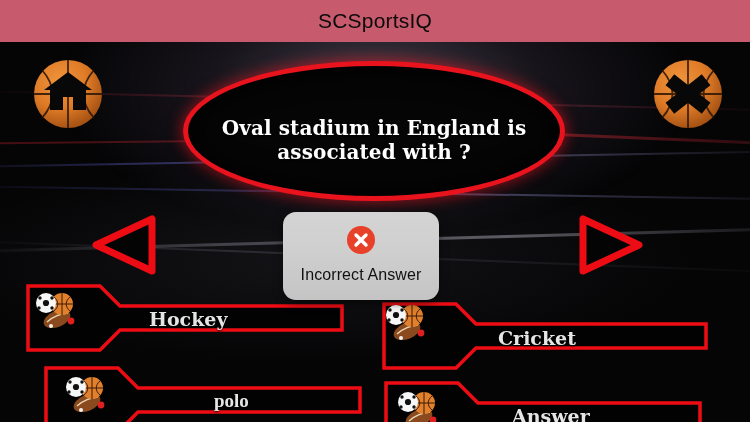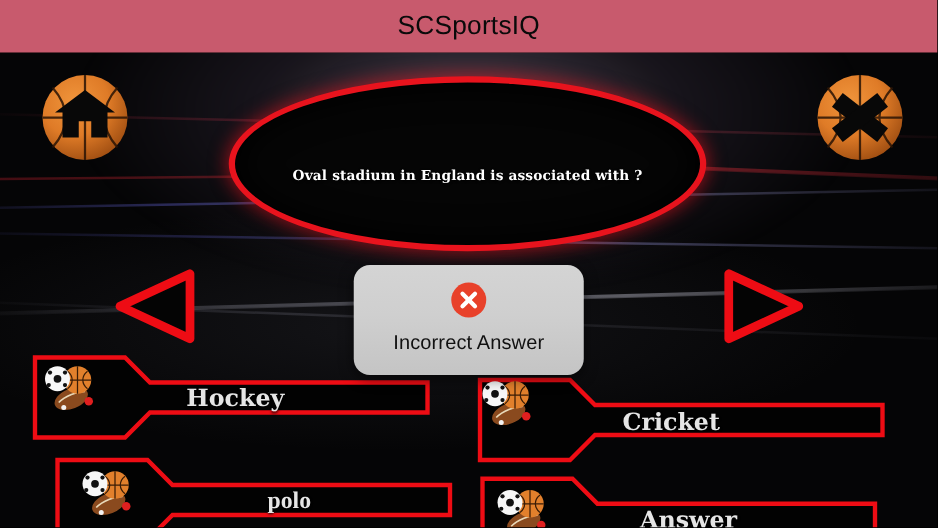--- a/index.html
+++ b/index.html
@@ -71,21 +71,21 @@
     position:absolute; left:183px; top:19px; width:382px; height:140px;
     border-radius:50%;
     background:#050505;
     border:5px solid #e8131d;
     box-shadow:0 0 14px 2px rgba(232,19,29,.55), inset 0 0 22px 6px rgba(0,0,0,.9);
     display:flex; align-items:center; justify-content:center;
     z-index:18;
   }
   .question{
     color:#ffffff; text-align:center; line-height:1.18;
-    font-family:"DejaVu Serif", serif; font-weight:bold; font-size:11px;
+    font-family:"DejaVu Serif", serif; font-weight:bold; font-size:20px;
     letter-spacing:.1px; padding:0 26px; margin-top:20px;
     text-shadow:0 1px 2px rgba(0,0,0,.9);
   }
 
   
   .nav-arrow{ position:absolute; z-index:20; cursor:pointer; }
   .nav-prev{ left:92px; top:172px; }
   .nav-next{ left:577px; top:172px; }
   .nav-arrow svg{ display:block; }
 
@@ -111,21 +111,21 @@
   .ans2 .label{ left:172px; top:26px;font-family:Liberation Serif, serif; }
   .ans3 .label{ left:130px; top:26px; }
 
   .ans0 .balls{ left:8px;  top:8px; }
   .ans1 .balls{ left:2px;  top:2px; }
   .ans2 .balls{ left:20px; top:10px; }
   .ans3 .balls{ left:12px; top:10px; }
 
   
   .alert{
-    position:absolute; left:283px; top:170px; width:184px; height:88px;
+    position:absolute; left:283px; top:170px; width:156px; height:88px;
     background:linear-gradient(180deg,#d4d4d4 0%,#cfcfcf 45%,#c4c4c4 100%);
     border-radius:13px;
     box-shadow:0 3px 10px rgba(0,0,0,.55);
     z-index:60;
     display:flex; flex-direction:column; align-items:center;
   }
   .alert-icon{ margin-top:13px; width:30px; height:30px; }
   .alert-icon svg{ display:block; }
   .alert-text{
     margin-top:11px; color:#111; font-size:16px;

